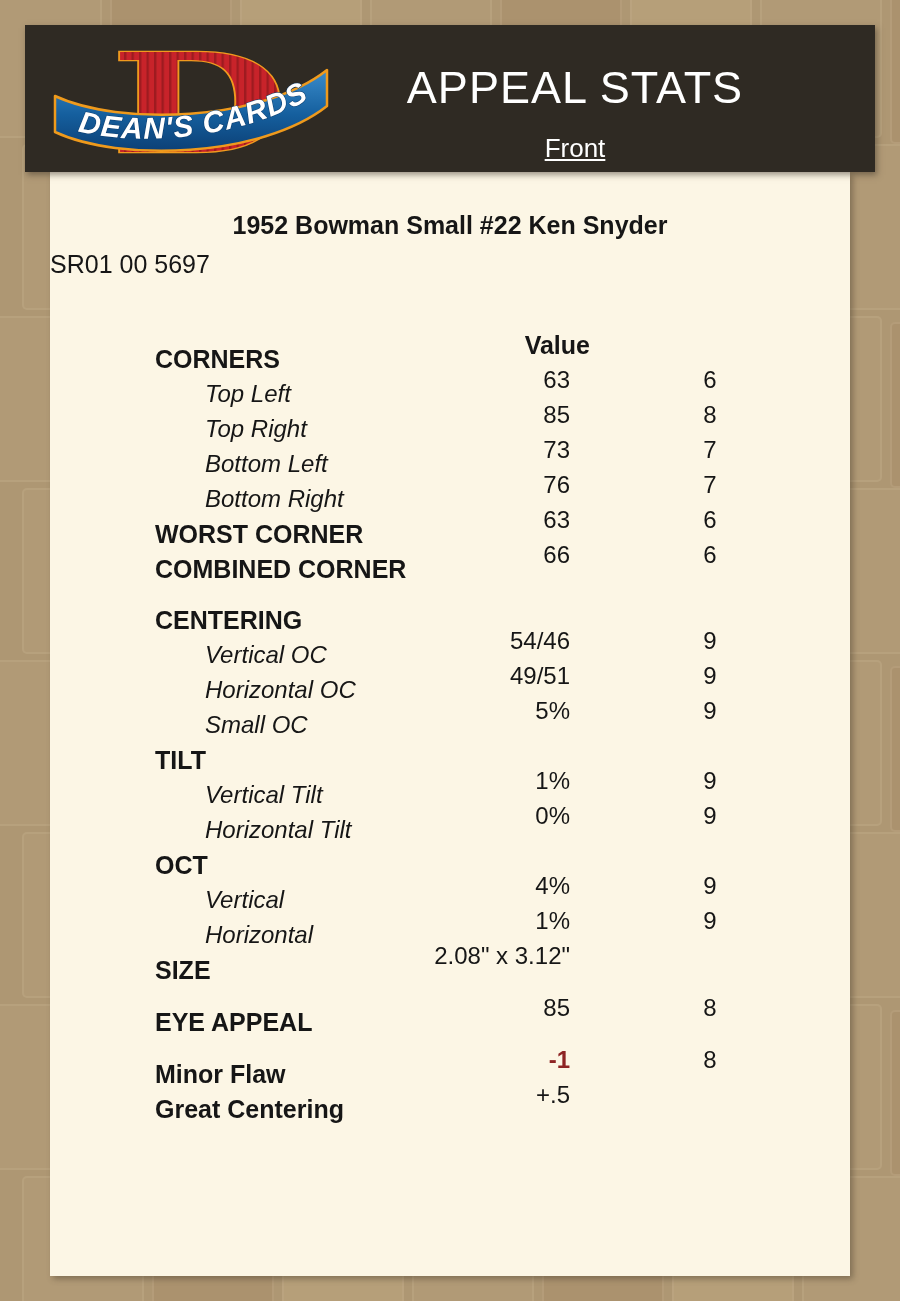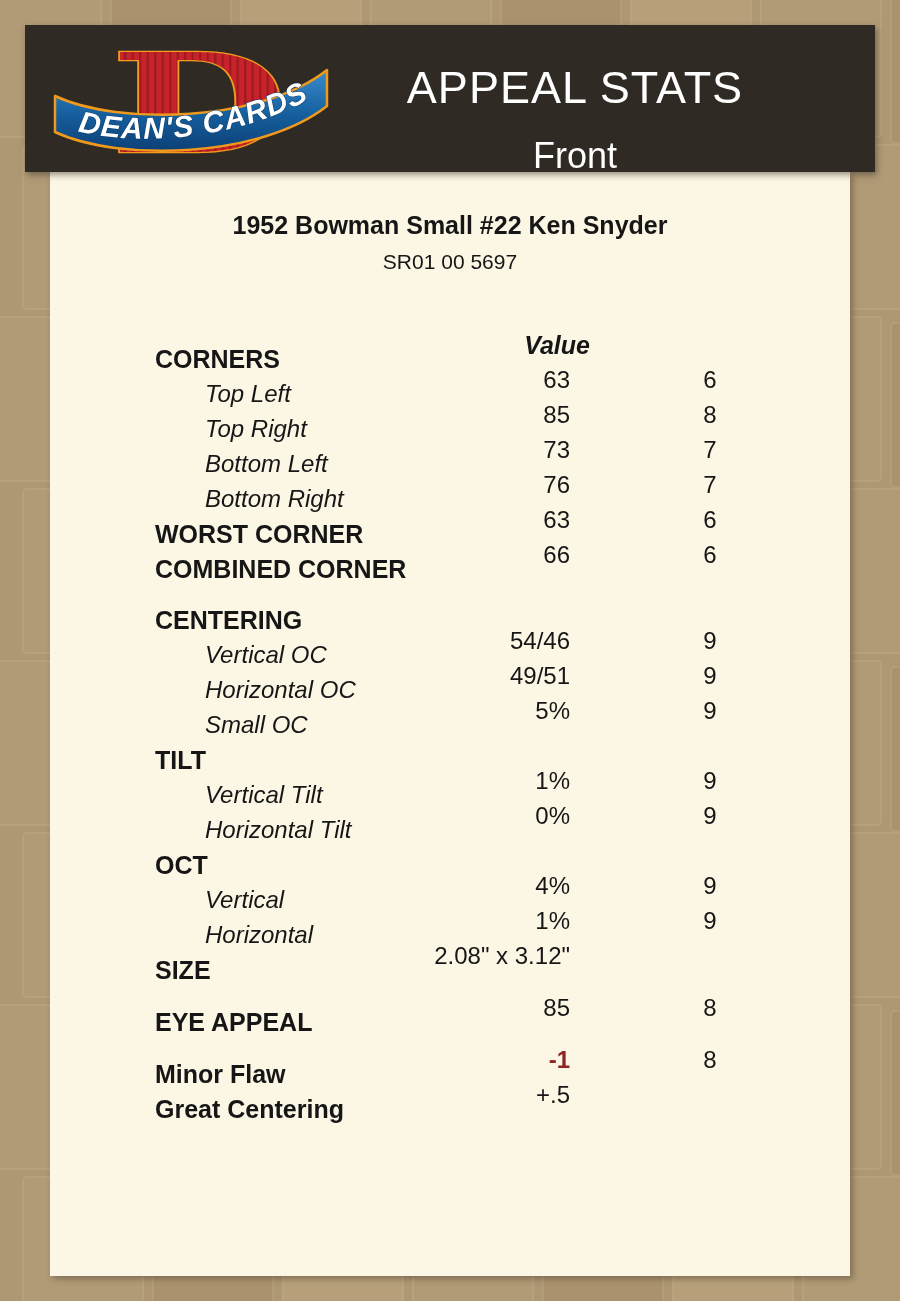--- a/index.html
+++ b/index.html
@@ -9,40 +9,40 @@
   
   .bg-collage{position:absolute;inset:0;z-index:0;}
   .bg-card{position:absolute;border-radius:5px;opacity:.55;border:2px solid rgba(205,185,150,.45);}
 
   
   .header{position:absolute;left:25px;top:25px;width:850px;height:147px;background:#2f2a23;
           z-index:2;box-shadow:2px 3px 6px rgba(60,50,40,.5);}
   .logo{position:absolute;left:24px;top:5px;}
   .header-titles{position:absolute;left:300px;top:40px;width:500px;text-align:center;color:#ffffff;}
   .header-title{font-size:45px;line-height:45px;letter-spacing:1px;}
-  .header-subtitle{font-size:36px;line-height:36px;margin-top:28px;}
+  .header-subtitle{font-size:26px;line-height:36px;margin-top:20px;text-decoration:underline;}
 
   
   .content{position:absolute;left:50px;top:172px;width:800px;height:1104px;background:#fcf6e5;
            z-index:1;box-shadow:3px 3px 6px rgba(70,60,45,.45);}
   .card-title{margin:0;padding-top:39px;text-align:center;font-size:25px;font-weight:bold;}
-  .card-serial{text-align:center;font-size:21px;margin-top:10px;}
+  .card-serial{font-size:25px;margin-top:10px;}
 
   
   .table{position:absolute;left:105px;top:144px;width:695px;}
   .t-row{display:grid;grid-template-columns:285px 130px 280px;height:35px;align-items:center;
          font-size:24px;}
   .cell{white-space:nowrap;}
   .cell.label{justify-self:start;margin-top:29px;}
   .label.indent{padding-left:50px;font-style:italic;}
   .label.bold{font-weight:bold;font-size:25px;}
   .cell.value{justify-self:end;}
   .cell.max{text-align:center;}
   .t-row.head .cell{font-weight:bold;font-size:25px;}
-  .t-row.head .value{transform:translateX(20px);font-style:italic;}
+  .t-row.head .value{transform:translateX(20px);}
   .t-row.head .max{transform:translateX(12px);}
   .value.neg{color:#8e2424;font-weight:bold;}
   .spacer{width:100%;}
 </style>
 </head>
 <body>
 
 <div class="page">
 
   <div class="bg-collage">

